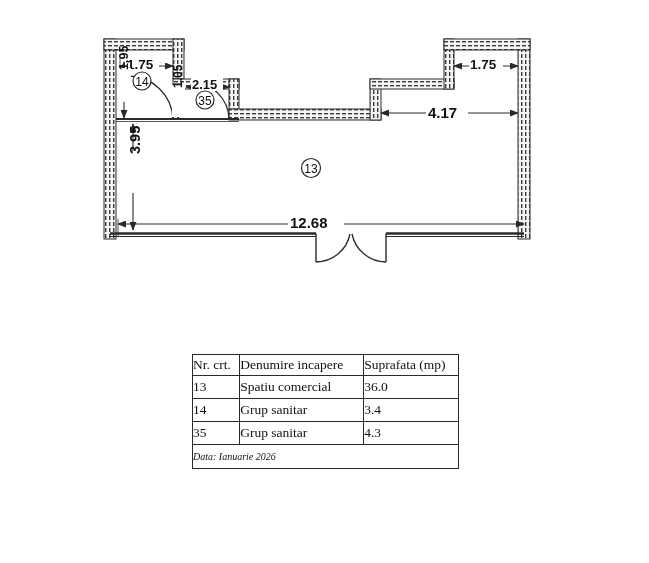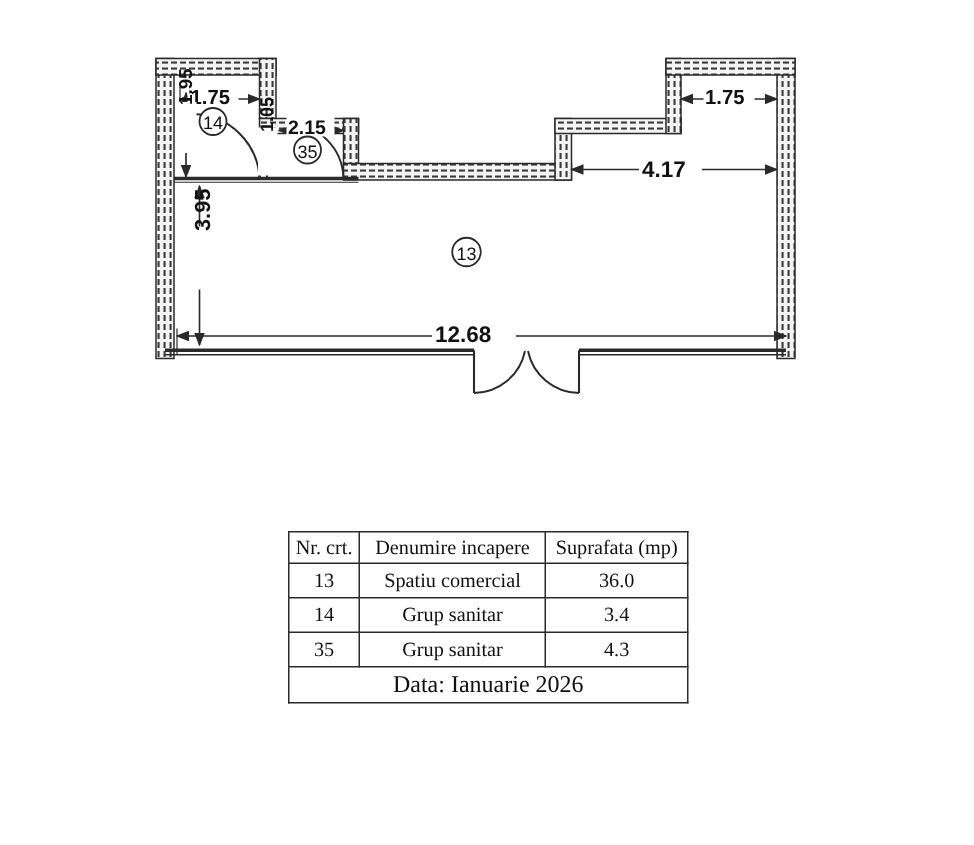--- a/index.html
+++ b/index.html
@@ -45,21 +45,20 @@
     border-collapse: collapse;
     width: 267px;
     background: #fff;
   }
   table.area-table td,
   table.area-table th {
     border: 1px solid #2a2a2a;
     font-weight: normal;
     font-family: "Liberation Serif", serif;
     color: #101010;
-    text-align: center;
     vertical-align: middle;
     padding: 0;
   }
   .hdr-row td {
     height: 20px;
     font-size: 13.5px;
   }
   .hdr-nr      { width: 47px; }
   .hdr-name    { width: 125px; }
   .hdr-area    { width: 95px; }
@@ -76,21 +75,22 @@
   .total-row td.val {
     font-weight: normal;
   }
   .exec-row td {
     height: 19px;
     font-size: 9.4px;
     letter-spacing: 0.1px;
   }
   .date-row td {
     height: 23px;
-    font-size: 16px;
+    font-size: 10px;
+    font-style: italic;
   }
 </style>
 </head>
 <body>
 
 <div id="page">
 
   <div id="plan-area">
     <svg id="plan-svg" width="649" height="300" viewBox="0 0 649 300">
       <defs>

